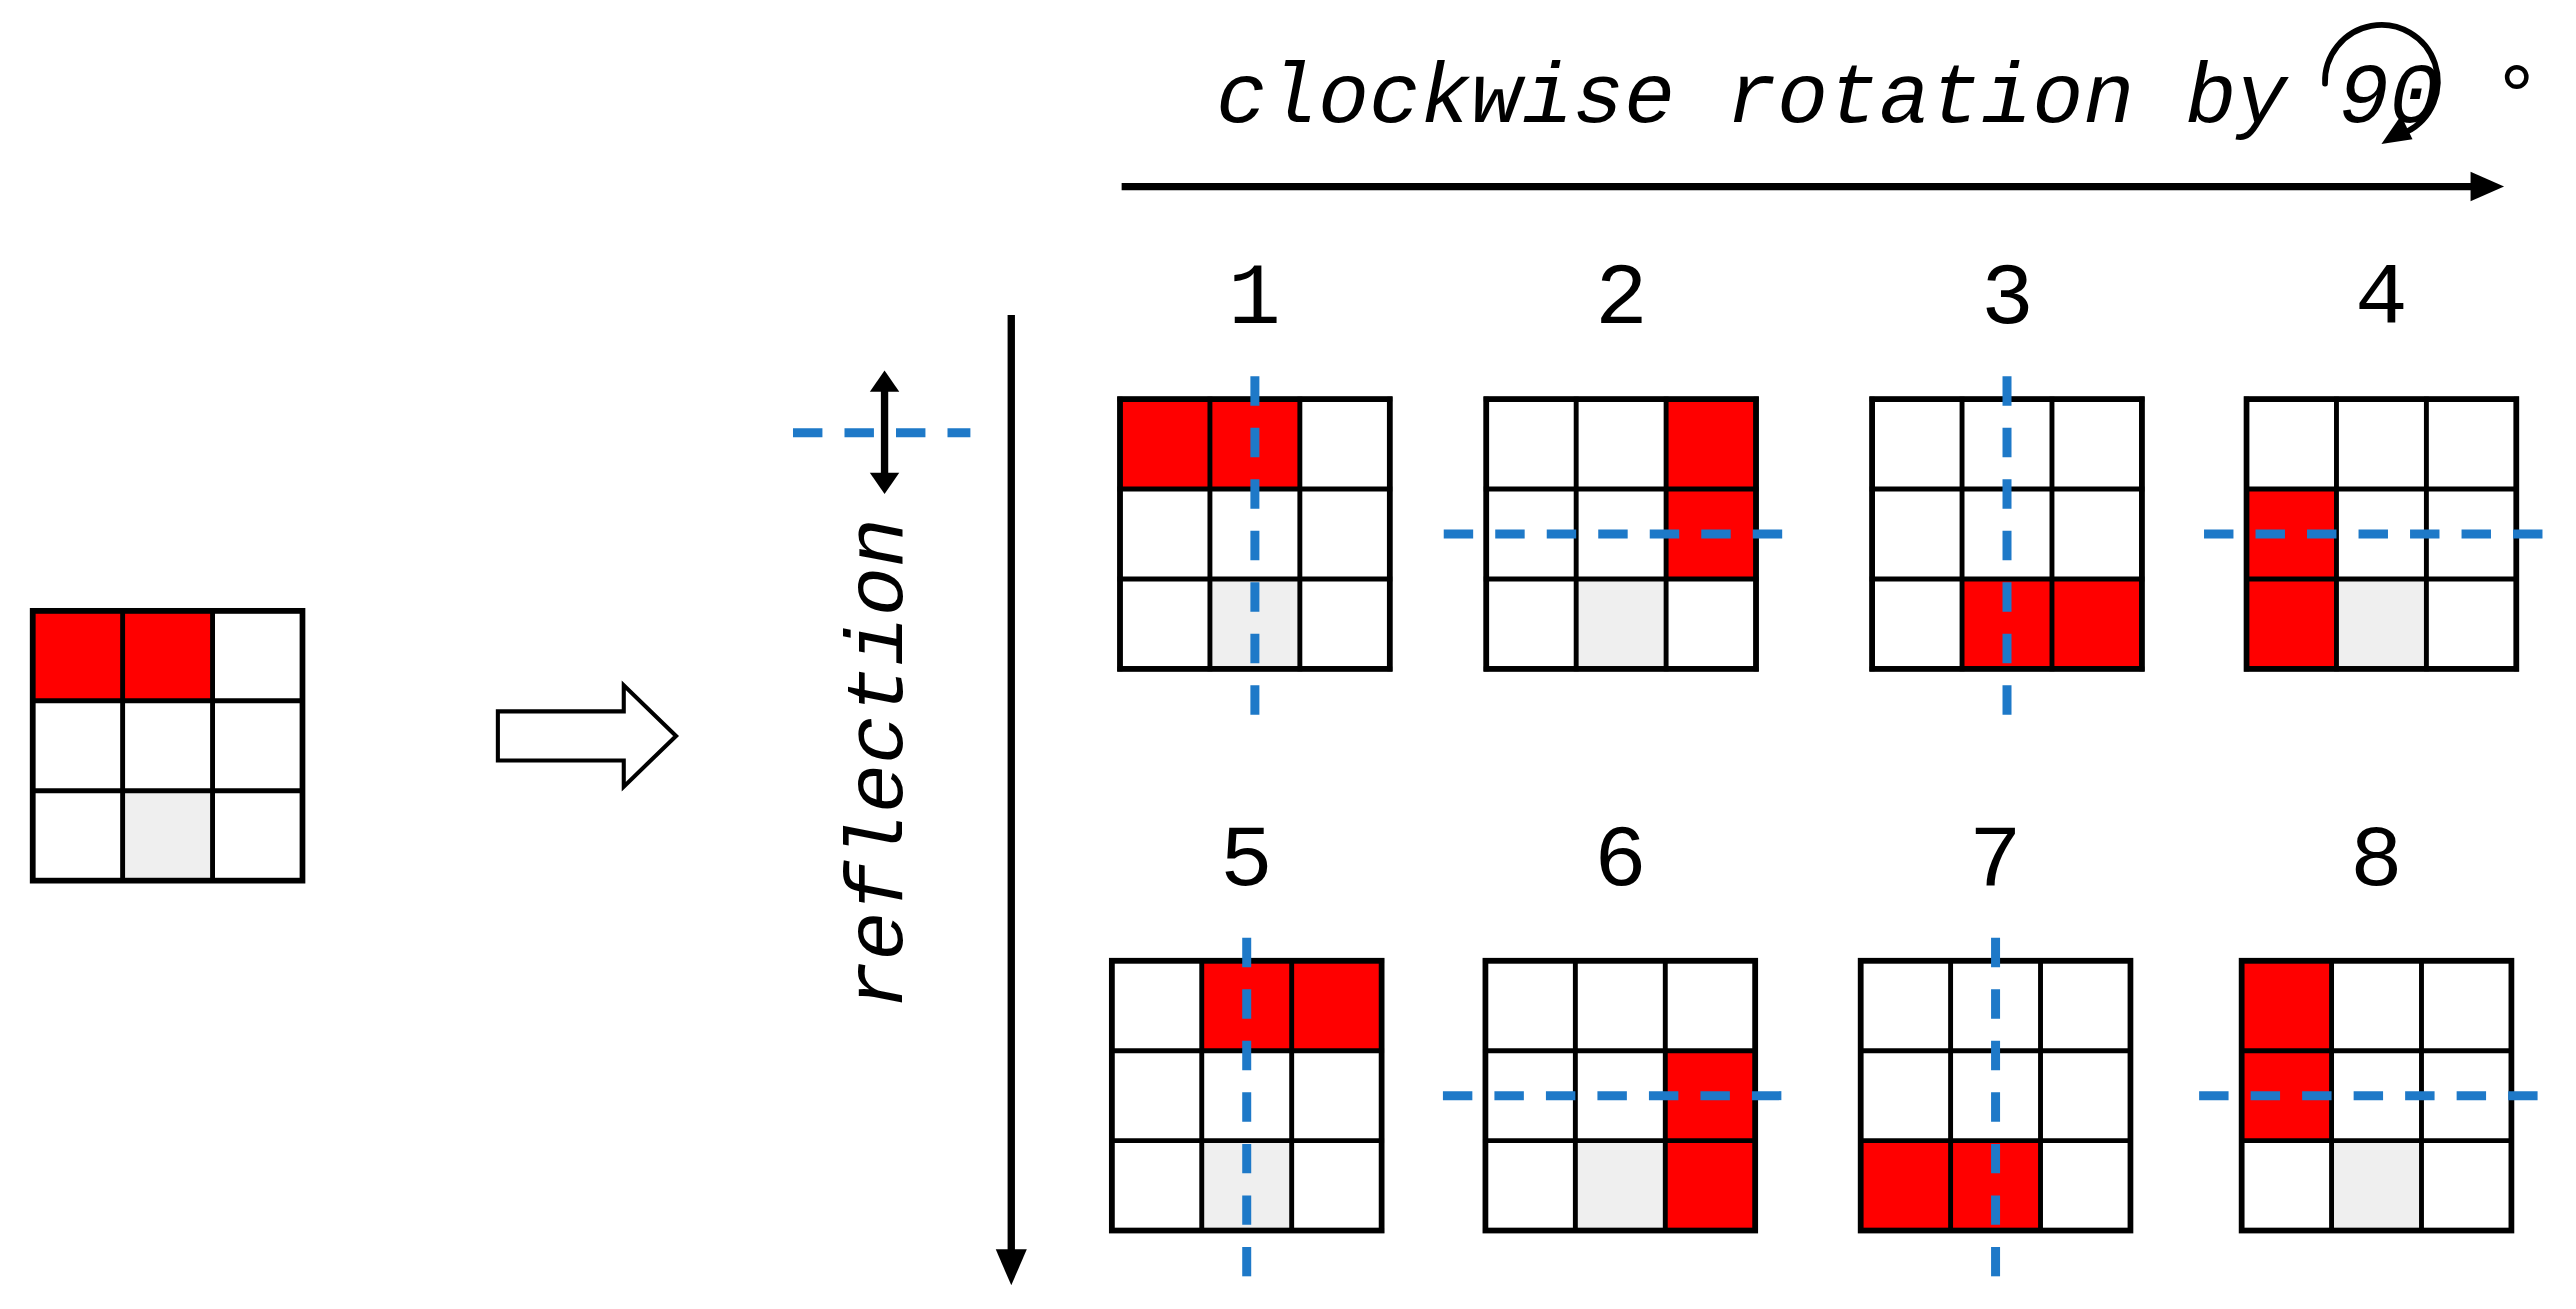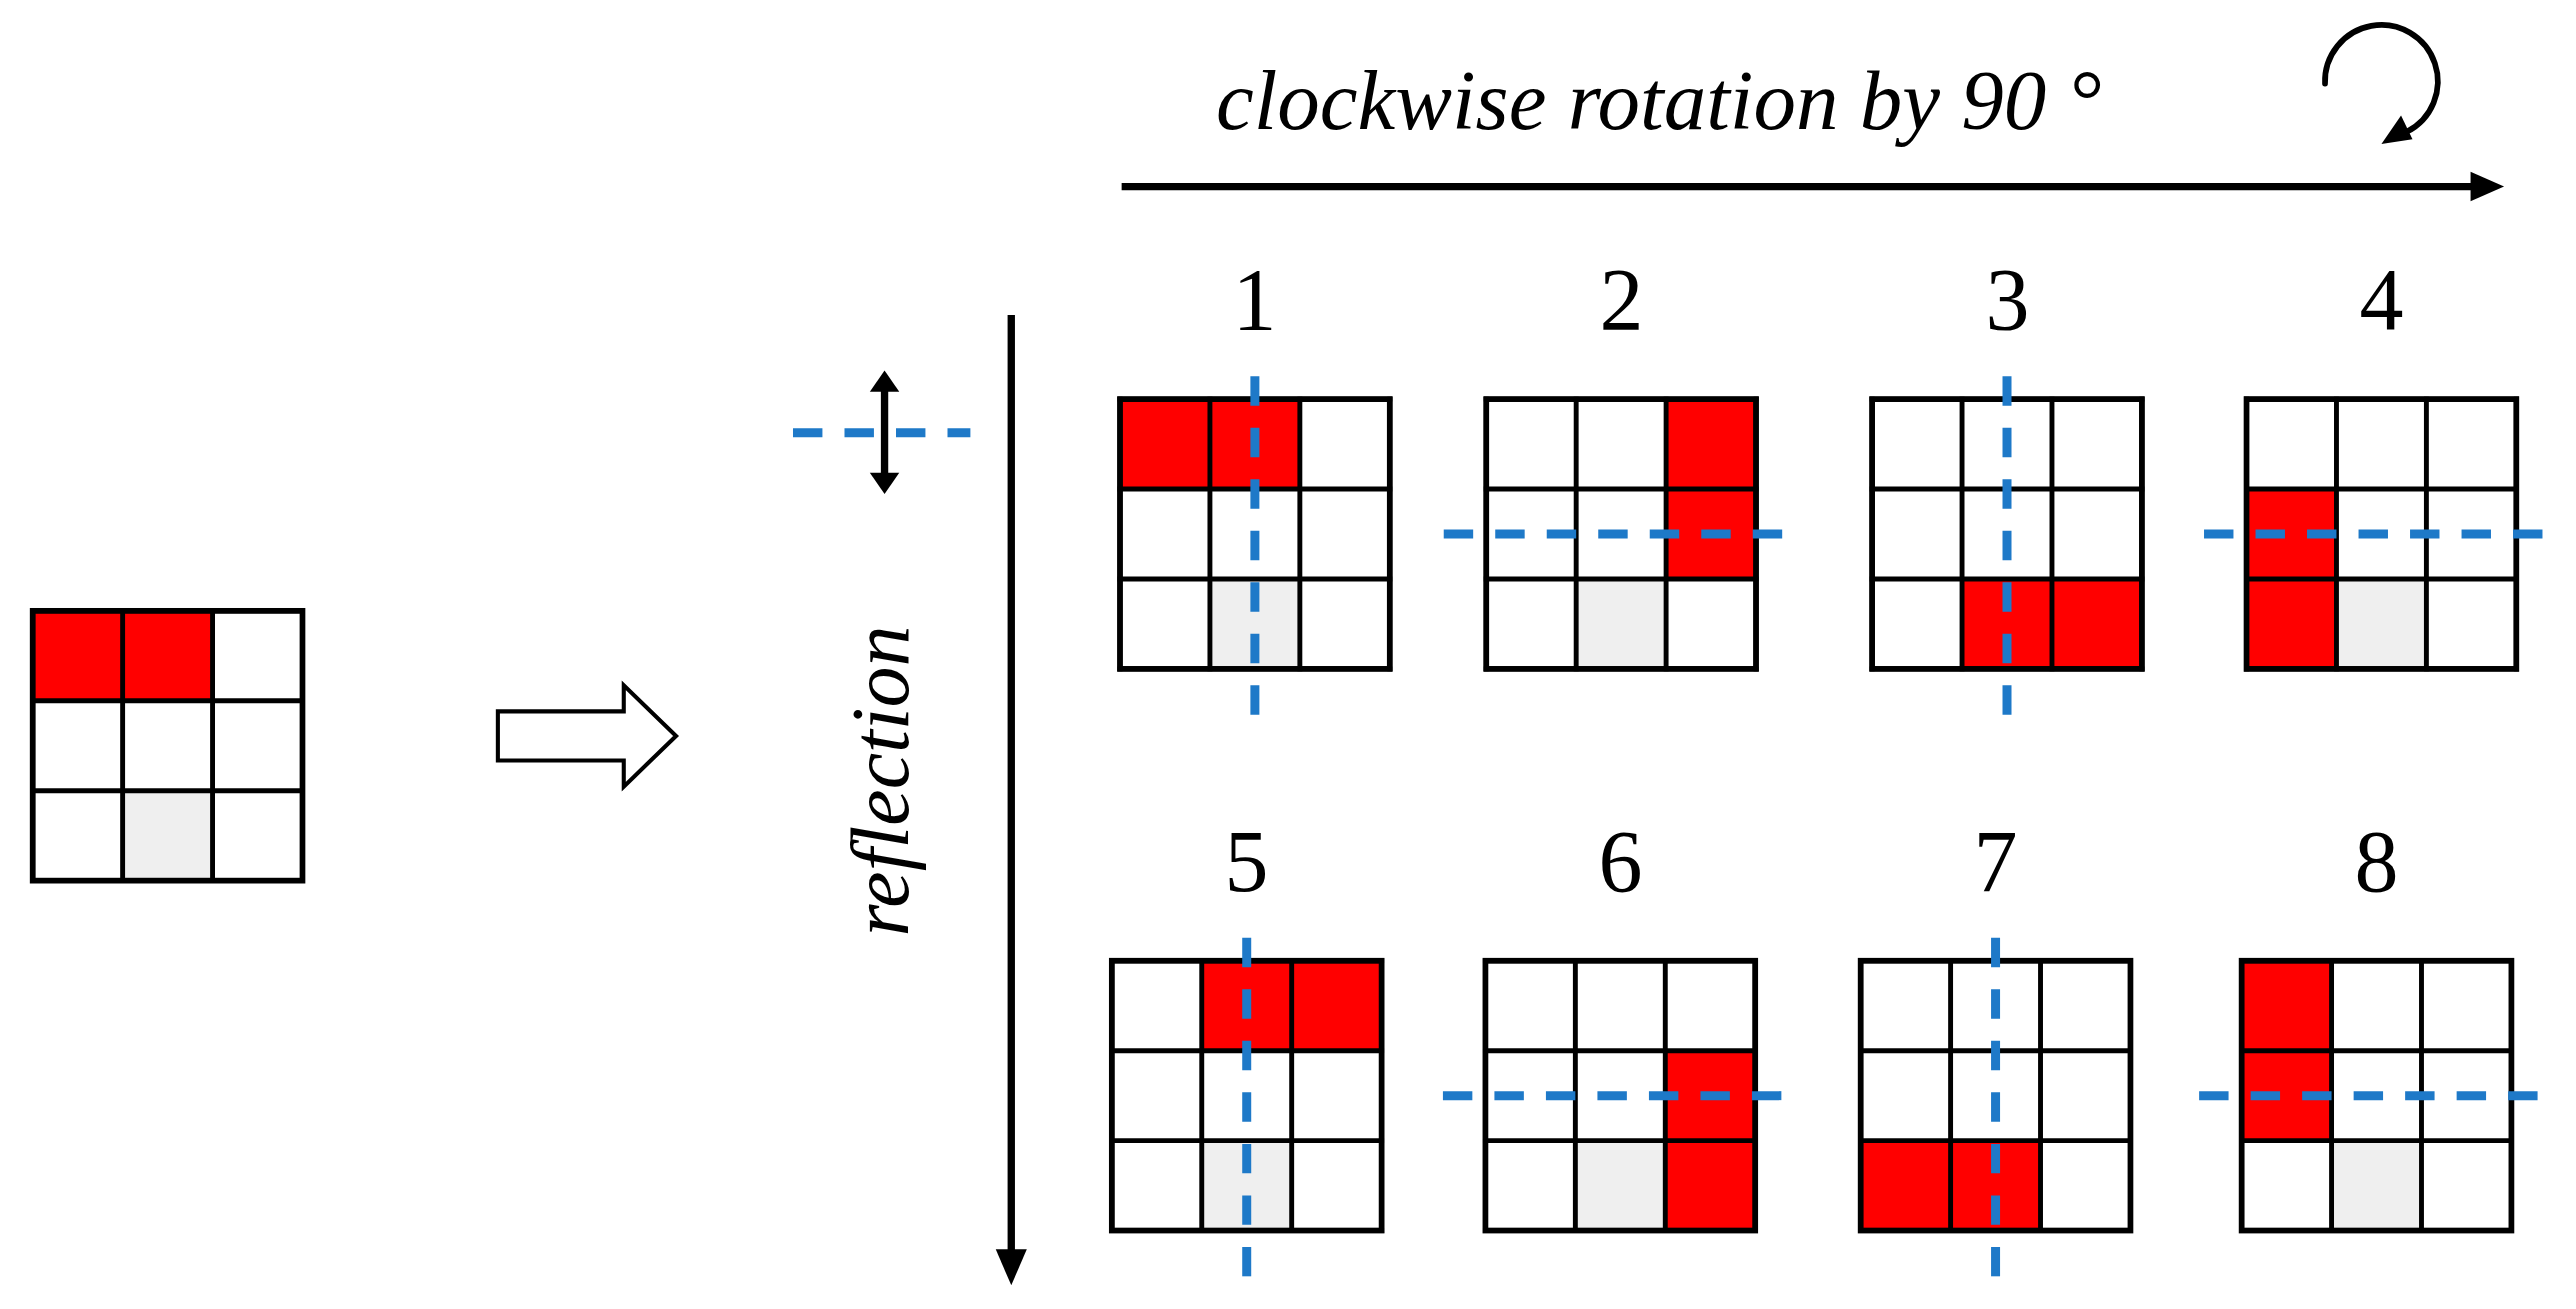--- a/index.html
+++ b/index.html
@@ -1,18 +1,18 @@
 <!DOCTYPE html>
 <html style="font-size:13px"><head>
 <meta charset="utf-8">
 <style>
   html,body{margin:0;padding:0;background:#ffffff;}
   .canvas{
     position:relative;width:2576px;height:1296px;background:#ffffff;overflow:hidden;
-    font-family:Liberation Serif, serif;color:#000;
+    font-family:Liberation Mono, monospace;color:#000;
   }
   #scene{position:absolute;left:0;top:0;}
   .title{
     position:absolute;left:1216px;top:51px;font-size:85px;font-style:italic;
     white-space:nowrap;letter-spacing:0px;color:#000;
   }
   .reflection{
     position:absolute;left:652px;top:732px;width:458px;height:98px;line-height:98px;
     text-align:center;font-size:82px;font-style:italic;color:#000;
     transform:rotate(-90deg);transform-origin:50% 50%;white-space:nowrap;

